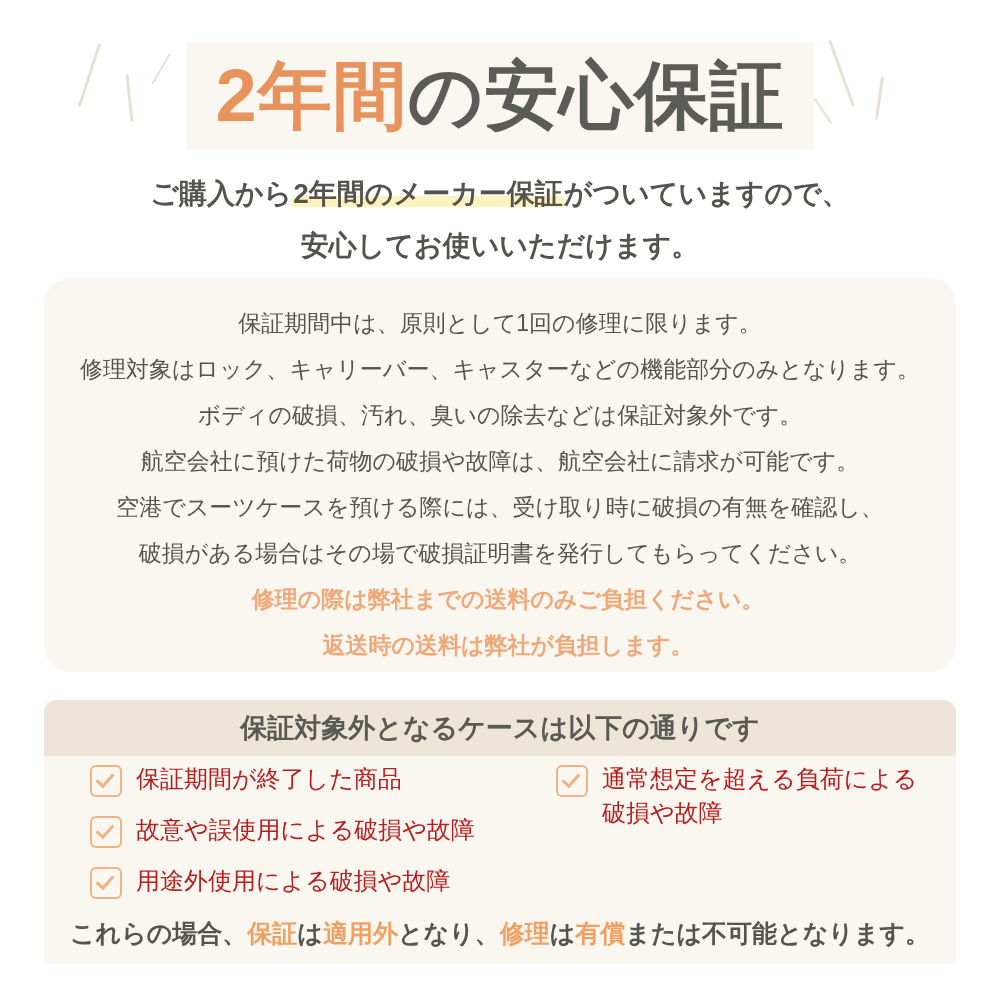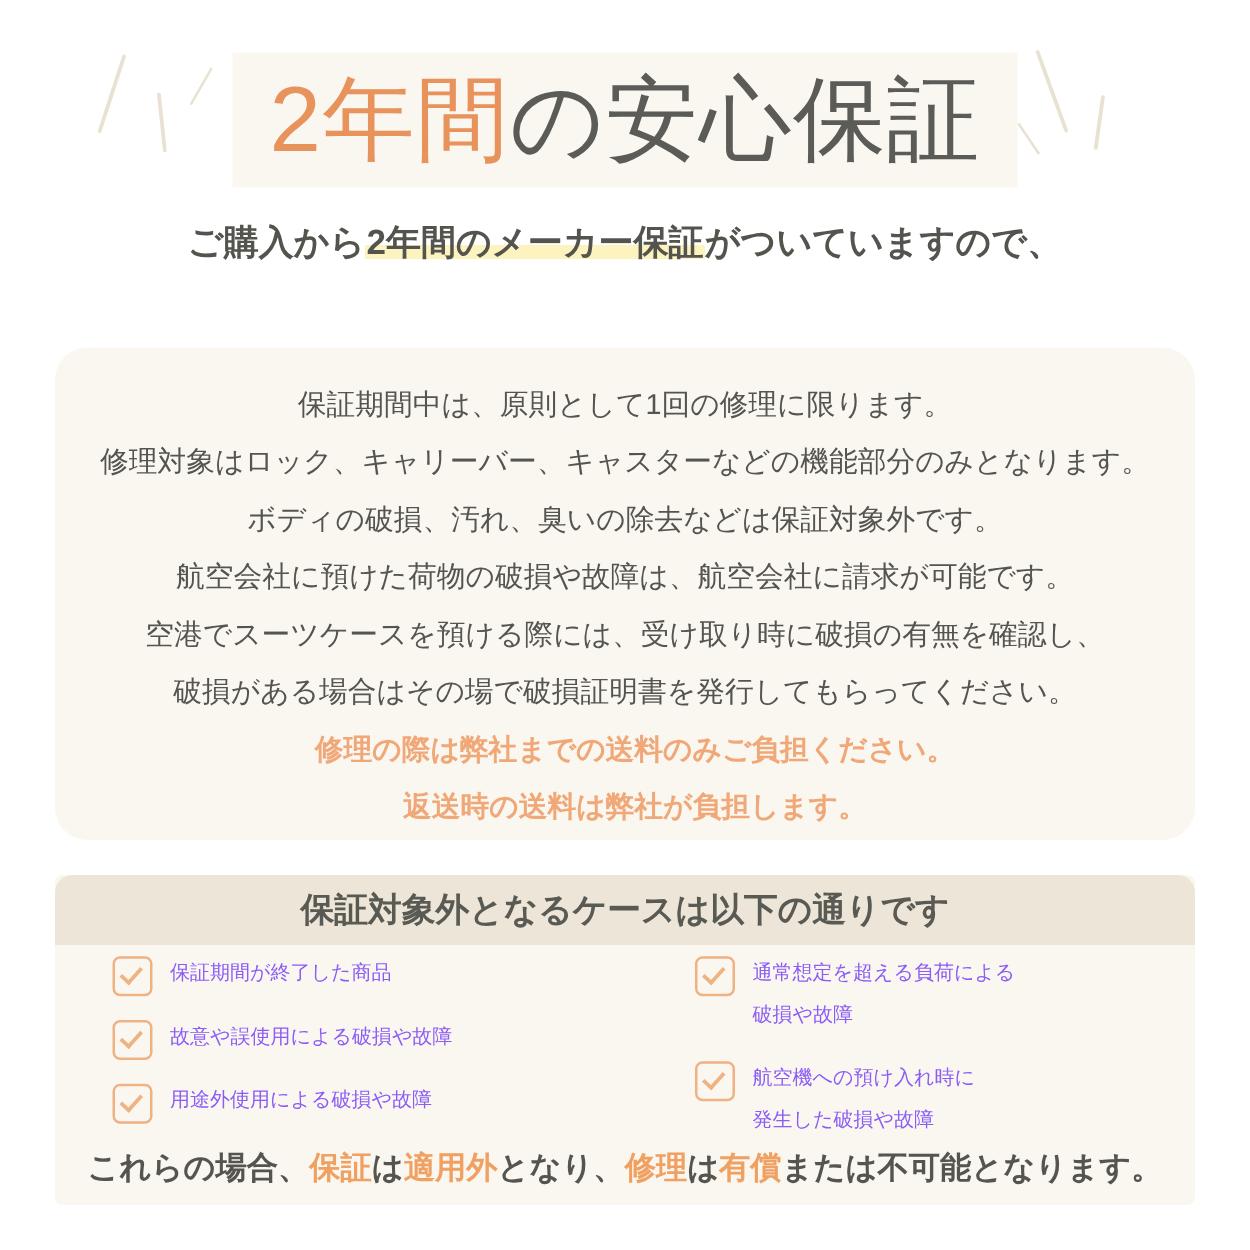--- a/index.html
+++ b/index.html
@@ -39,21 +39,21 @@
     background: #faf7f1;
   }
   .title-text {
     position: absolute;
     left: 0;
     top: 44px;
     width: 1000px;
     text-align: center;
     font-size: 74px;
     line-height: 104px;
-    font-weight: normal;
+    font-weight: bold;
     letter-spacing: 1px;
     color: #5b5b57;
     white-space: nowrap;
   }
   .title-text .accent {
     color: #e8925c;
   }
 
   
   .lead {
@@ -159,23 +159,23 @@
     position: absolute;
     left: 8px;
     top: 3px;
     width: 7px;
     height: 14px;
     border: solid #f0b183;
     border-width: 0 3px 3px 0;
     transform: rotate(42deg);
   }
   .excl-label {
-    font-size: 16px;
+    font-size: 24px;
     line-height: 34px;
-    color: #8b5cf6;
+    color: #b91c1c;
     font-family: Liberation Serif, serif;
   }
 
   .excl-foot {
     position: absolute;
     left: 0;
     bottom: 14px;
     width: 912px;
     text-align: center;
     font-size: 25px;
@@ -197,20 +197,21 @@
 
 <div class="title-band"></div>
 <div class="title-text">
   <span class="accent">2年間</span><span>の安心保証</span>
 </div>
 
 <div class="lead">
   <div>
     <span>ご購入から</span><span class="hl">2年間のメーカー保証</span><span>がついていますので、</span>
   </div>
+  <div>安心してお使いいただけます。</div>
 </div>
 
 <div class="card">
   <div class="card-lines">
     <div class="line">保証期間中は、原則として1回の修理に限ります。</div>
     <div class="line">修理対象はロック、キャリーバー、キャスターなどの機能部分のみとなります。</div>
     <div class="line">ボディの破損、汚れ、臭いの除去などは保証対象外です。</div>
     <div class="line">航空会社に預けた荷物の破損や故障は、航空会社に請求が可能です。</div>
     <div class="line">空港でスーツケースを預ける際には、受け取り時に破損の有無を確認し、</div>
     <div class="line">破損がある場合はその場で破損証明書を発行してもらってください。</div>
@@ -237,24 +238,19 @@
         <span class="excl-label">用途外使用による破損や故障</span>
       </div>
     </div>
 
     <div class="excl-col right">
       <div class="excl-item">
         <span class="check"></span>
         <span class="excl-label" style="white-space:pre-line">通常想定を超える負荷による
 破損や故障</span>
       </div>
-      <div class="excl-item">
-        <span class="check"></span>
-        <span class="excl-label" style="white-space:pre-line">航空機への預け入れ時に
-発生した破損や故障</span>
-      </div>
     </div>
   </div>
 
   <div class="excl-foot">
     <span>これらの場合、</span><span class="o">保証</span><span>は</span><span class="o">適用外</span><span>となり、</span><span class="o">修理</span><span>は</span><span class="o">有償</span><span>または不可能となります。</span>
   </div>
 </div>
 
 </body></html>

